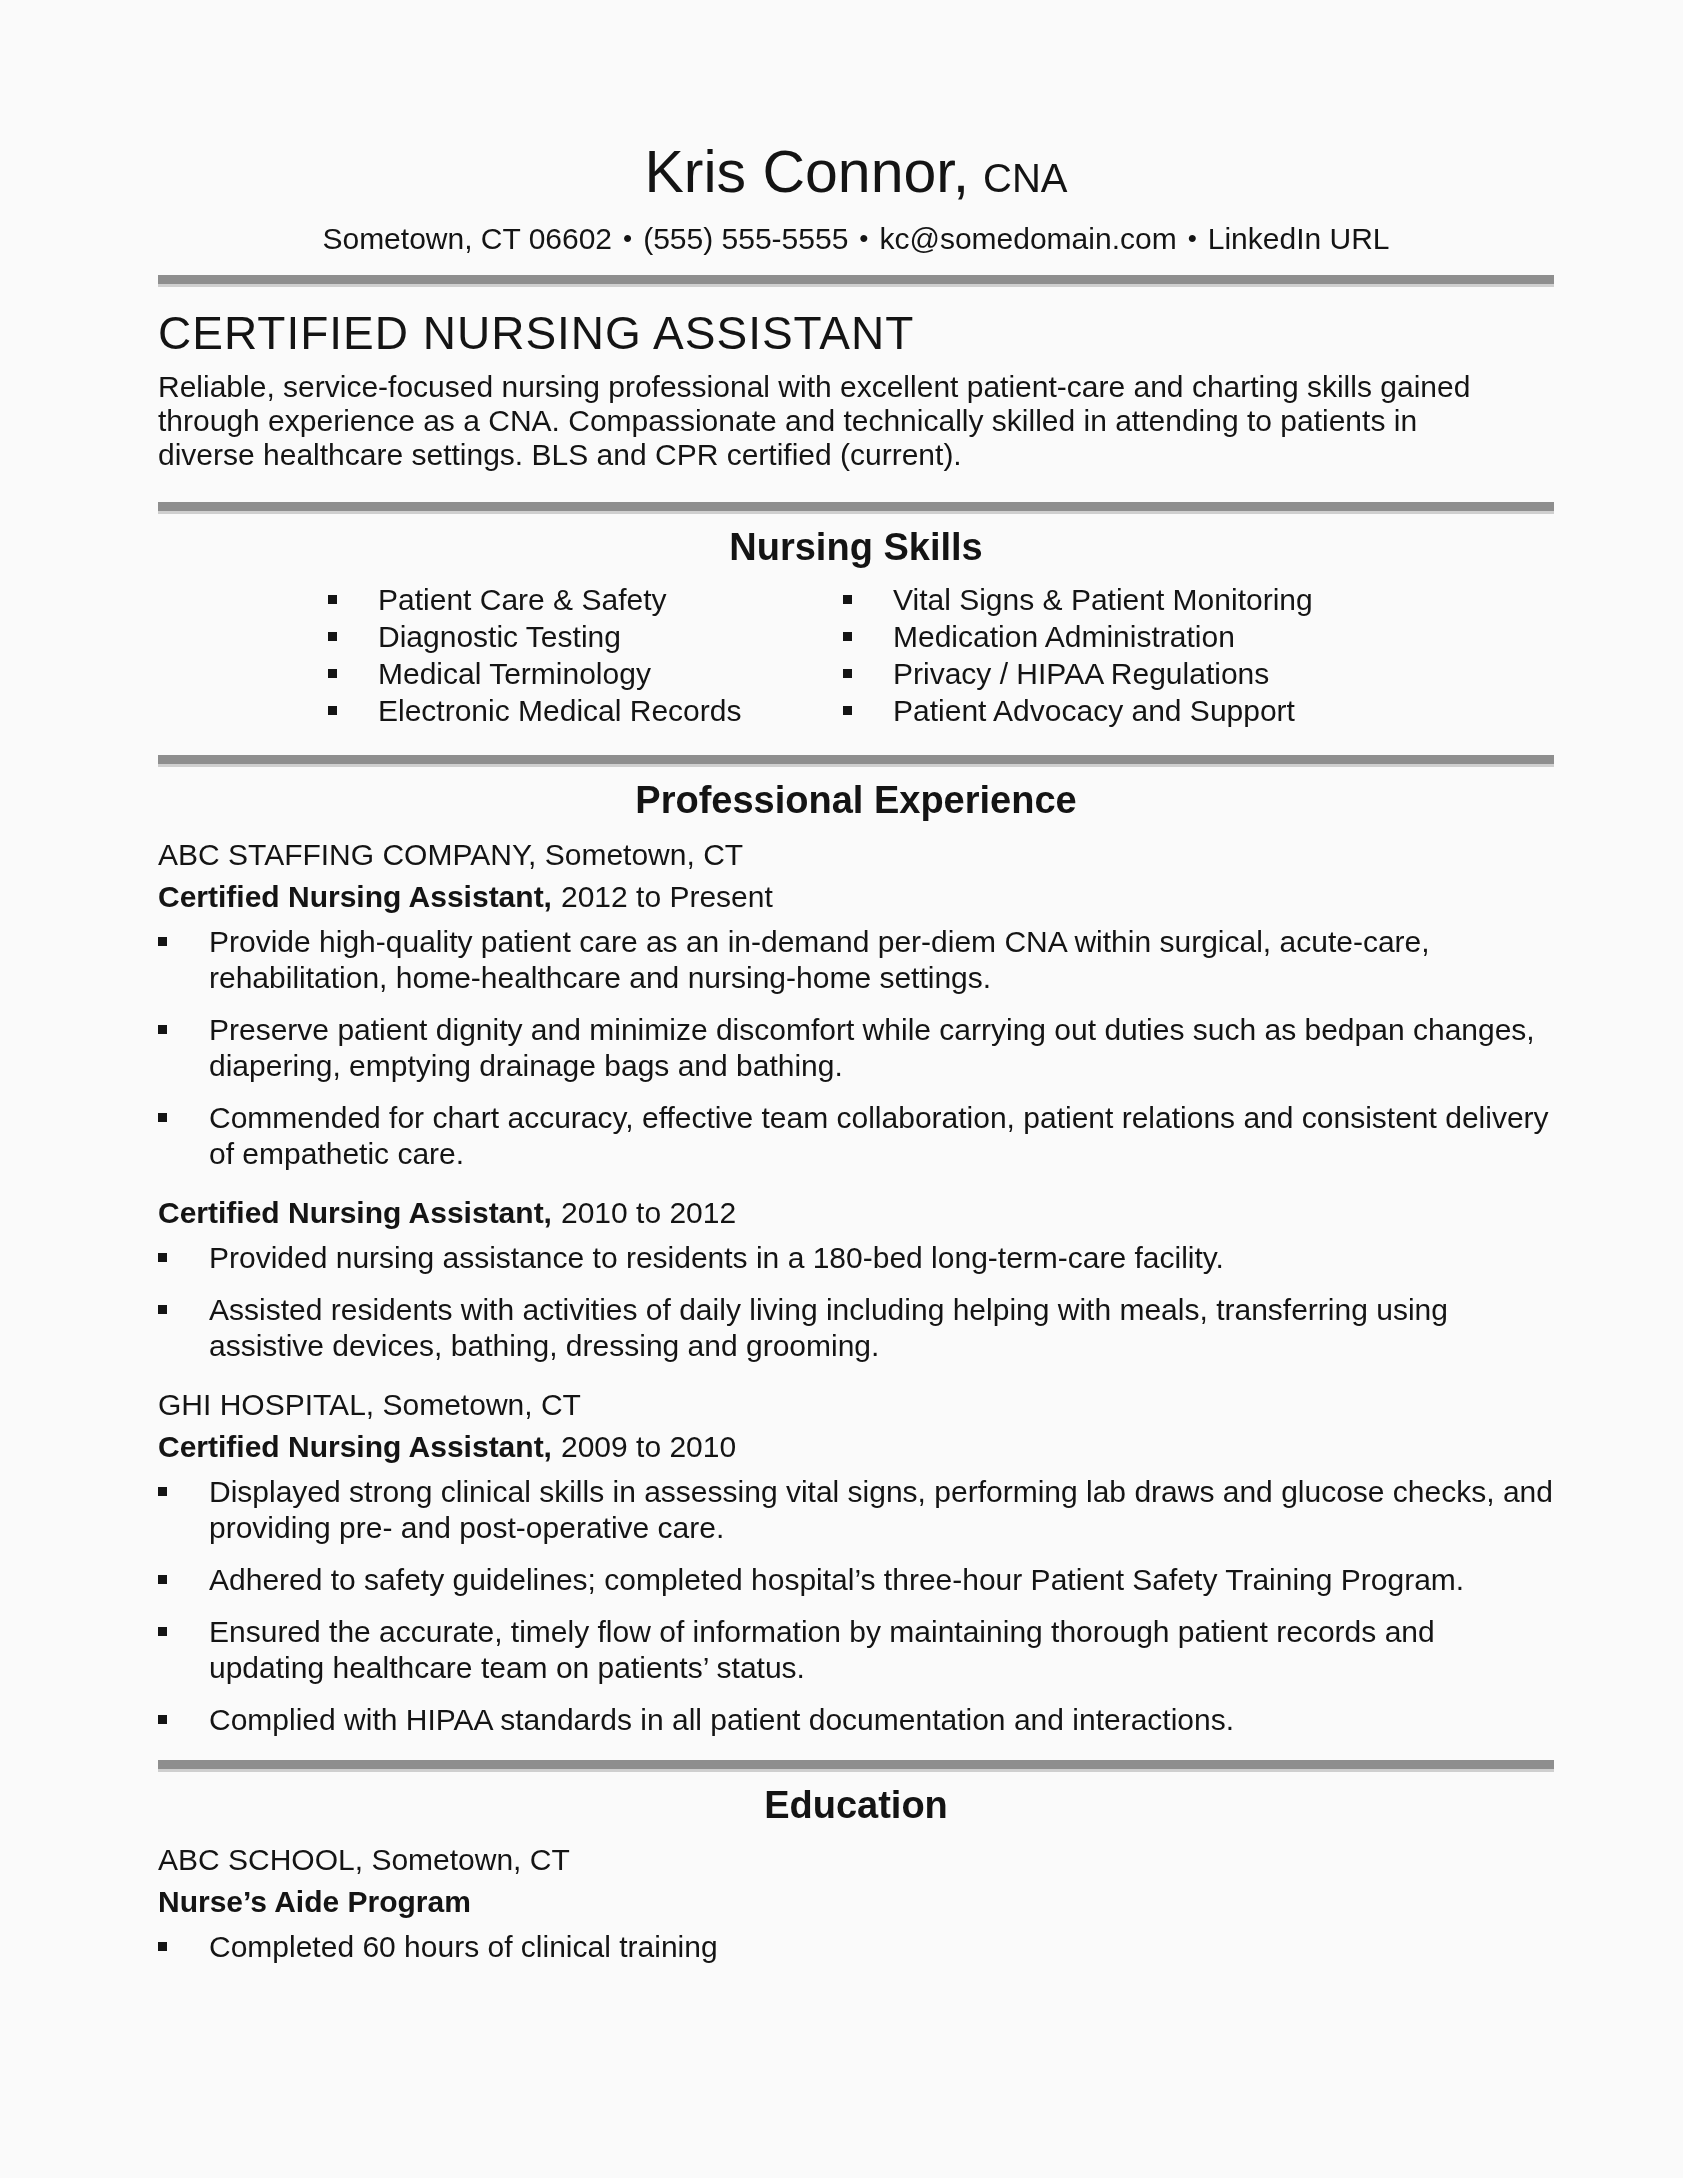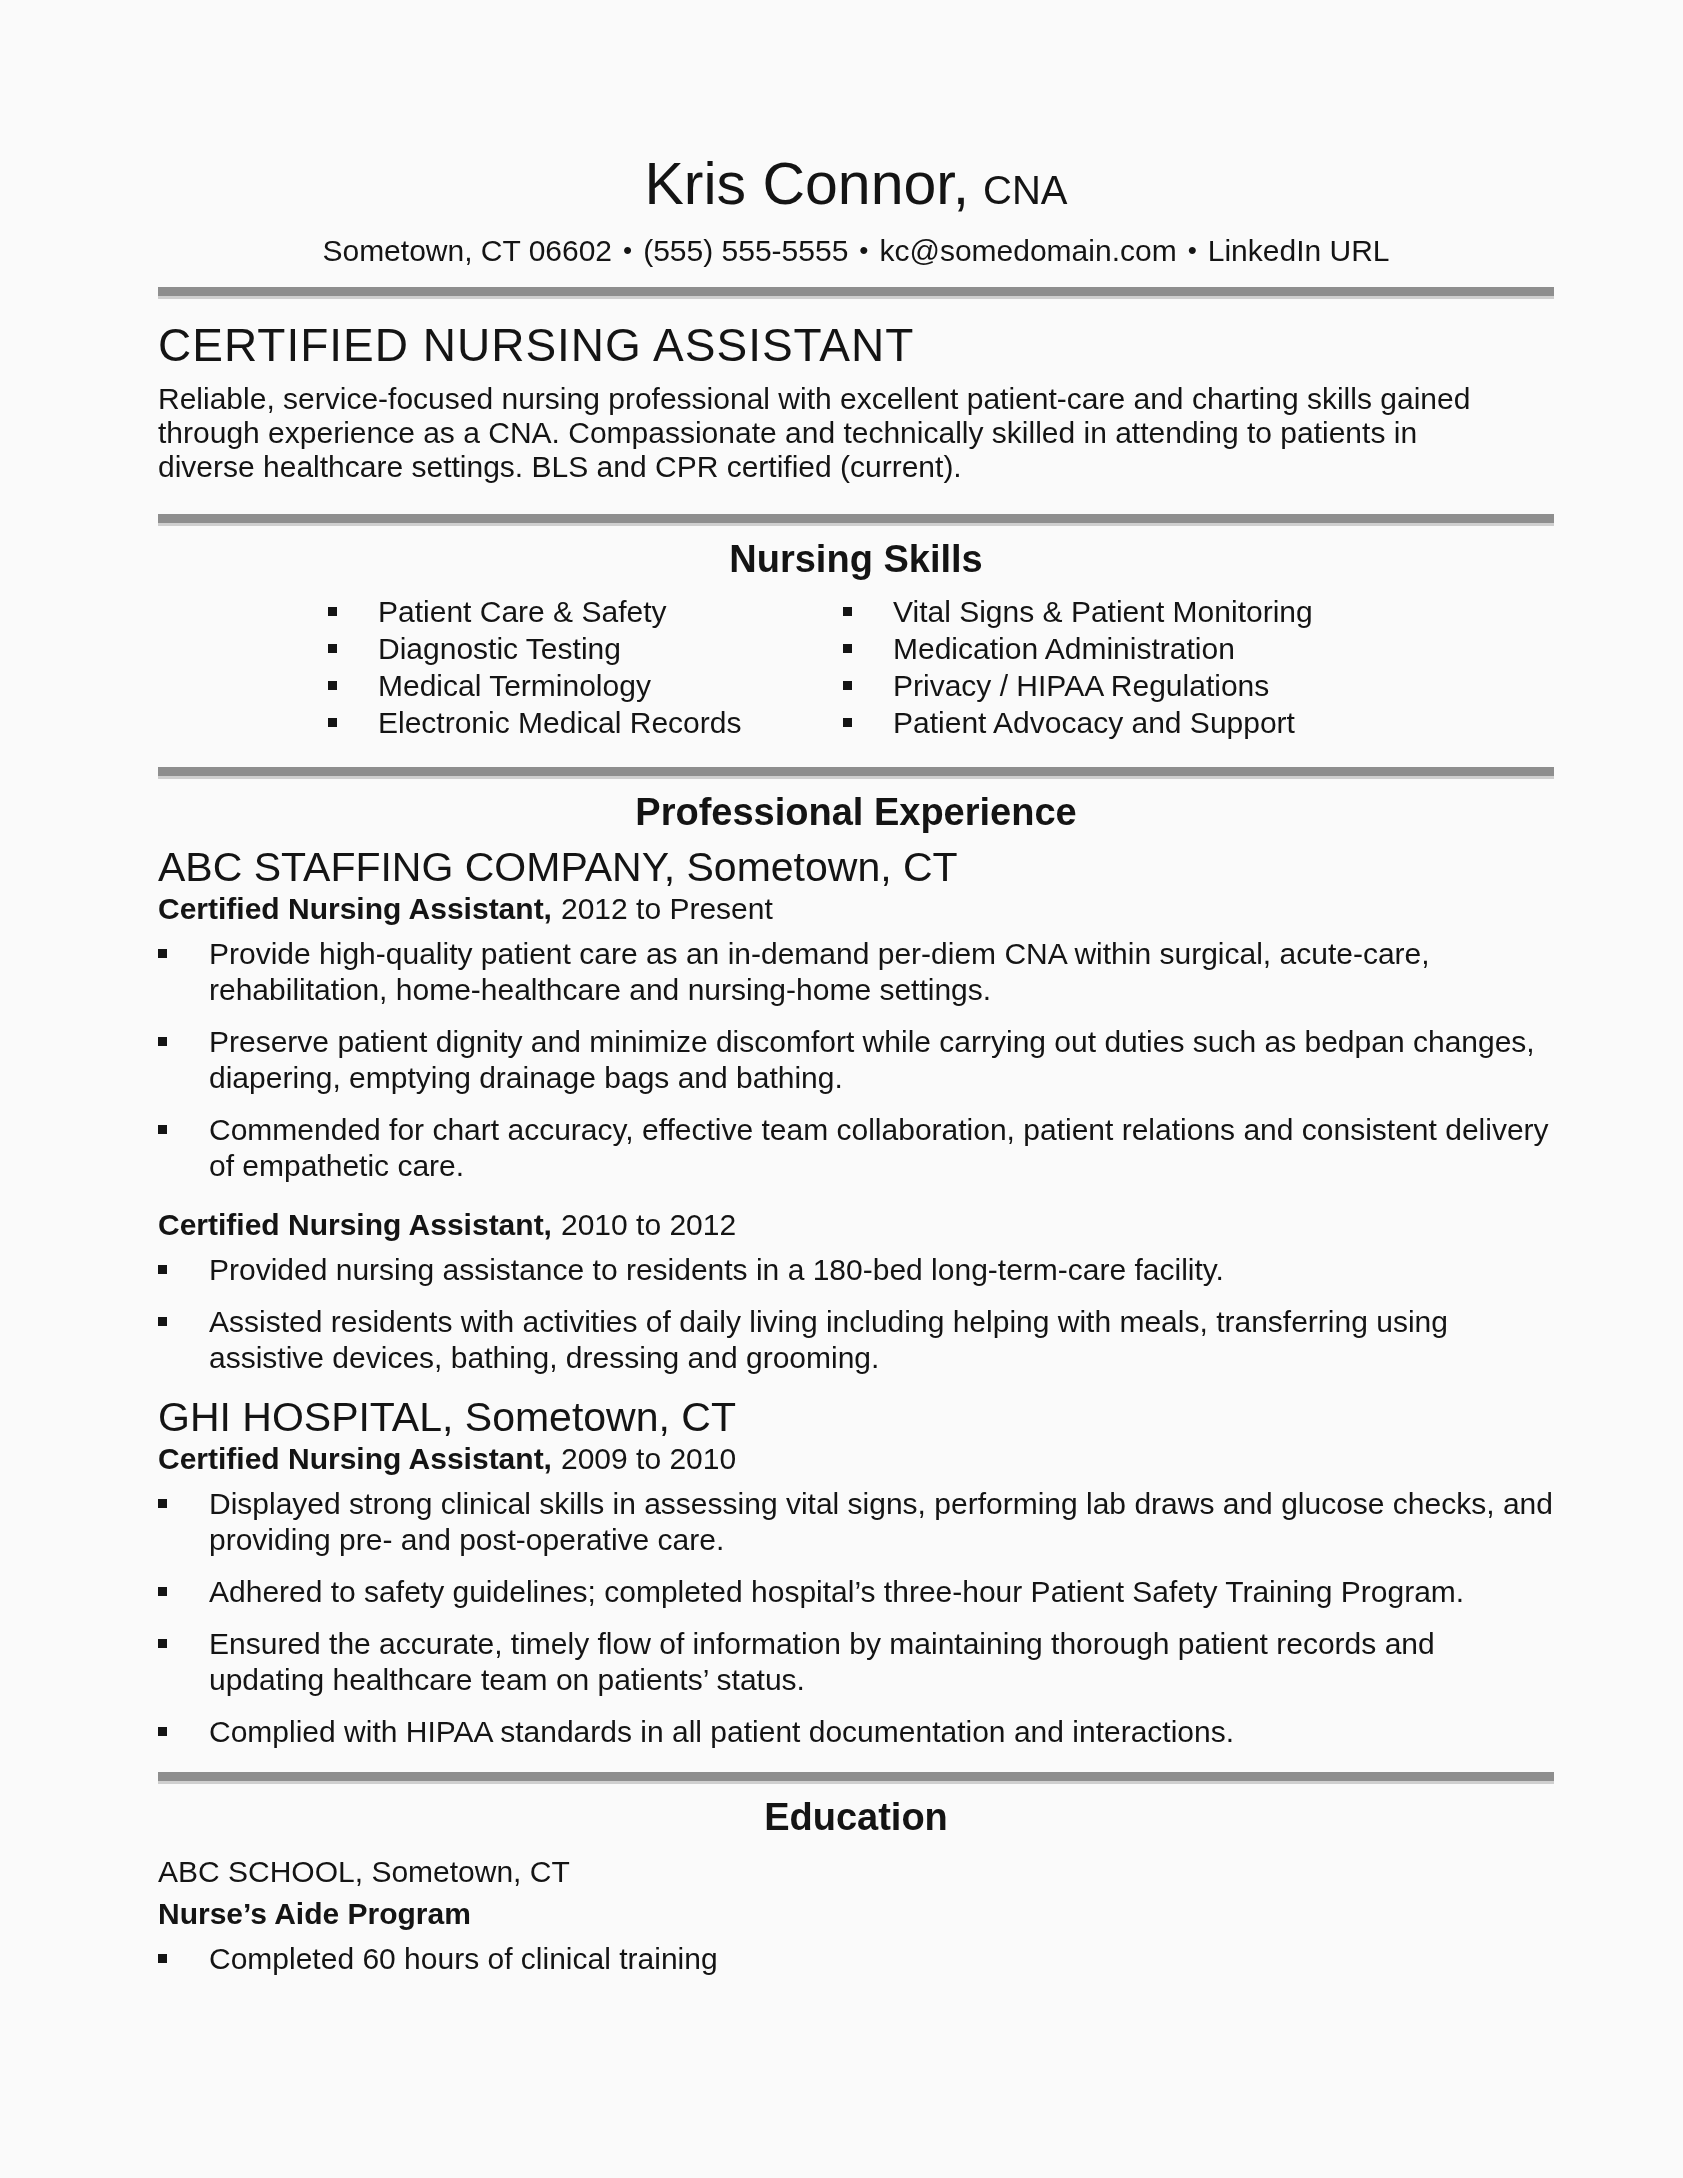--- a/index.html
+++ b/index.html
@@ -6,21 +6,21 @@
   body {
     width: 1683px; height: 2178px;
     background: #fafafa;
     color: #141414;
     font-family: "Liberation Sans", "DejaVu Sans", sans-serif;
     -webkit-font-smoothing: antialiased;
   }
   .page {
     width: 1683px; height: 2178px;
     box-sizing: border-box;
-    padding: 16px 129px 0 158px;
+    padding: 4px 129px 0 158px;
     overflow: hidden;
   }
   
   .header { text-align: center; padding-top: 133px; }
   .name-line { font-size: 59px; line-height: 71px; white-space: nowrap; }
   .credential { font-size: 40px; margin-left: 14px; }
   .contact-line { margin-top: 6px; font-size: 30px; line-height: 36px; white-space: nowrap; }
   .sep { margin: 0 11px; font-size: 26px; vertical-align: 2px; }
   
   .divider {
@@ -58,21 +58,21 @@
   .skills-cols { display: flex; margin-top: 8px; }
   .skills-col1 { margin-left: 170px; width: 515px; flex: 0 0 auto; }
   .skills-col2 { flex: 0 0 auto; }
   .skill-item { display: flex; align-items: flex-start; font-size: 30px; line-height: 37px; }
   .skill-item .marker { flex: 0 0 50px; }
   .sq {
     display: block; width: 9px; height: 9px;
     background: #141414; margin-top: 14px;
   }
   
-  .job-company { margin-top: 10px; font-size: 41px; line-height: 38px; }
+  .job-company { margin-top: 10px; font-size: 30px; line-height: 38px; }
   .job-role { margin-top: 4px; font-size: 30px; line-height: 38px; }
   .job-role .role-bold { font-weight: bold; }
   .job-role .role-dates { margin-left: 9px; }
   .job + .job { margin-top: 22px; }
   .bullets { margin-top: 8px; }
   .bullet-item { display: flex; align-items: flex-start; font-size: 30px; line-height: 36px; margin-bottom: 16px; }
   .bullet-item .marker { flex: 0 0 51px; }
   .bullet-item .sq { margin-top: 13px; }
   
   .edu-school { margin-top: 10px; font-size: 30px; line-height: 38px; }

